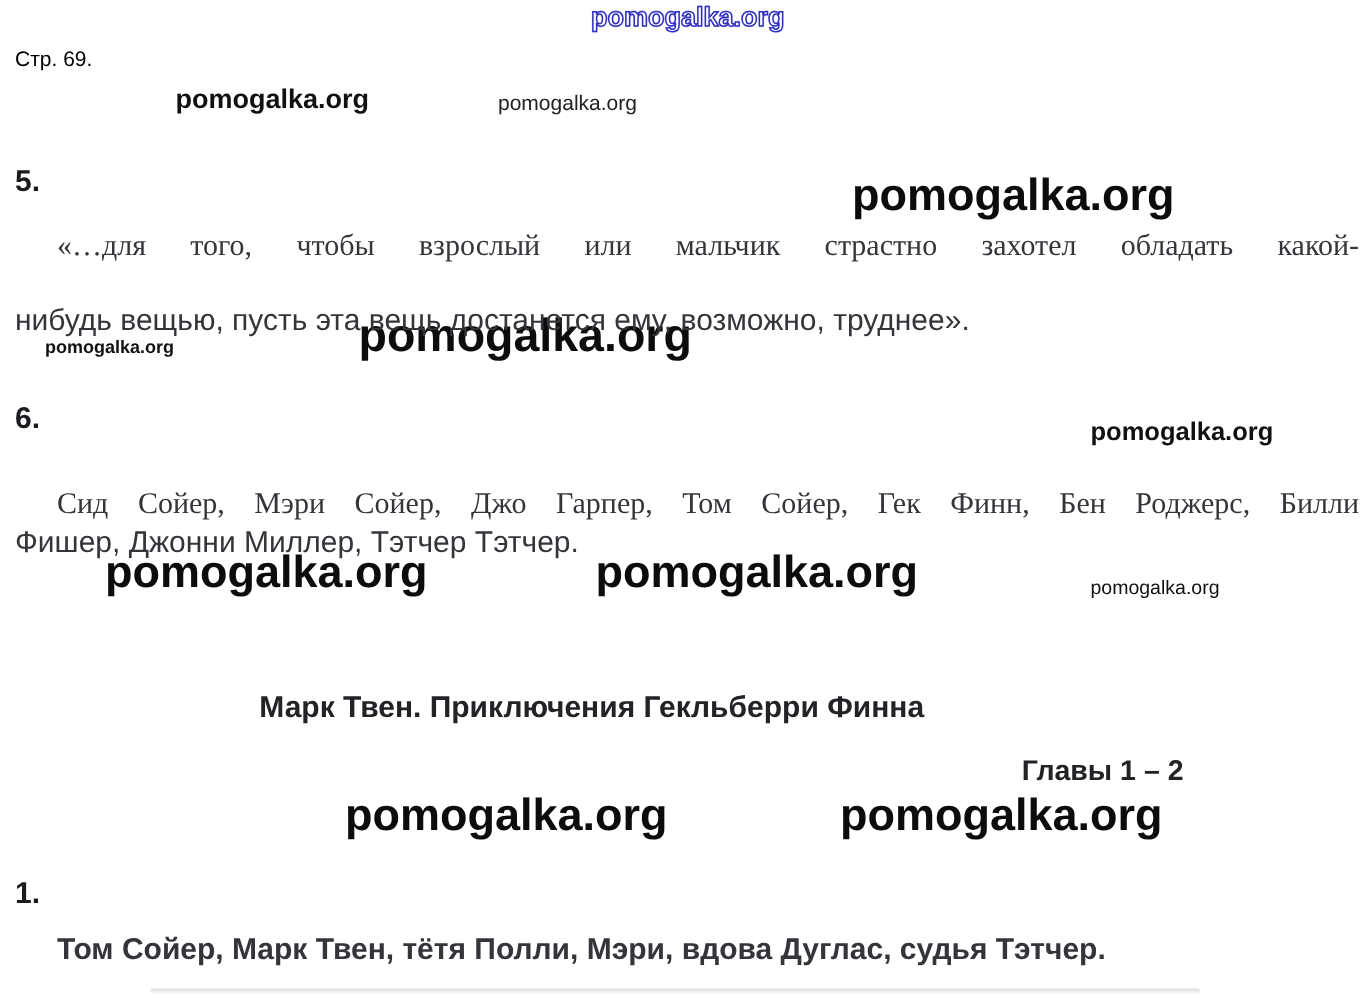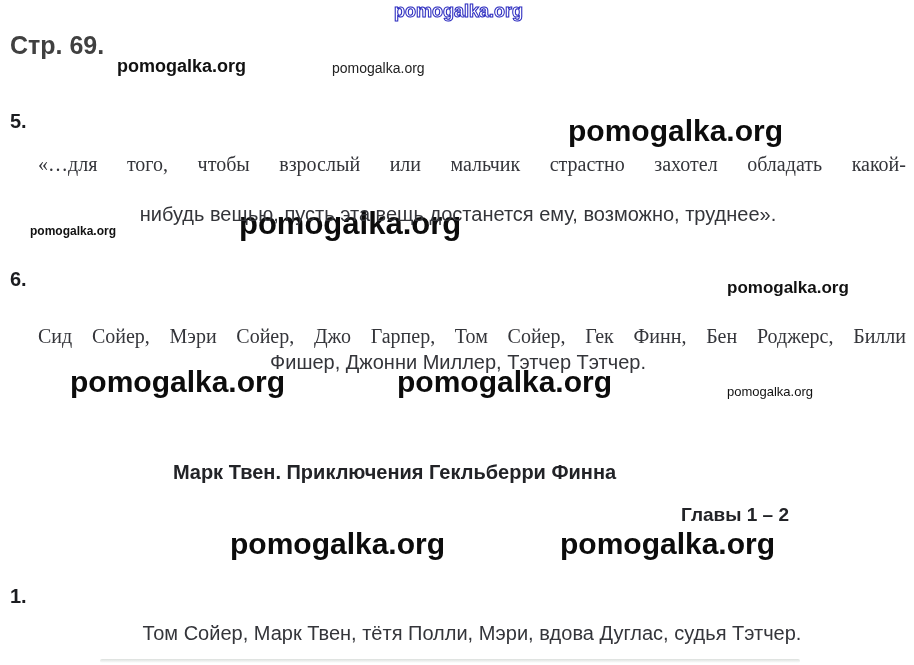--- a/index.html
+++ b/index.html
@@ -8,21 +8,21 @@
     background: #ffffff;
   }
   body {
     width: 914px;
     height: 665px;
     position: relative;
     overflow: hidden;
     font-family: "Liberation Sans", "DejaVu Sans", sans-serif;
     color: #34353a;
   }
-  .abs { position: absolute; text-align: center; }
+  .abs { position: absolute; }
 
   
   .wm { color: #111111; white-space: nowrap; line-height: 1.1; }
   .wm-outline {
     left: 394px; top: 2px;
     font-size: 18px; font-weight: 700;
     color: #ffffff;
     -webkit-text-stroke: 1px #2e2ec0;
     text-shadow: 0 0 1px #2e2ec0;
   }
@@ -34,21 +34,21 @@
   .wm-md-q6       { left: 727px; top: 279px; font-size: 17px; font-weight: 700; }
   .wm-big-row1    { left: 70px;  top: 365px; font-size: 30px; font-weight: 700; color: #0c0c0c; }
   .wm-big-row2    { left: 397px; top: 365px; font-size: 30px; font-weight: 700; color: #0c0c0c; }
   .wm-sm-row      { left: 727px; top: 385px; font-size: 13px; font-weight: 500; }
   .wm-big-ch1     { left: 230px; top: 527px; font-size: 30px; font-weight: 600; color: #0c0c0c; }
   .wm-big-ch2     { left: 560px; top: 527px; font-size: 30px; font-weight: 600; color: #0c0c0c; }
 
   
   .page-label {
     left: 10px; top: 31px;
-    font-size: 25px; font-weight: 700; color: #404040;
+    font-size: 14px; font-weight: 400; color: #000000;
   }
   .q-num {
     left: 10px;
     font-size: 20px; font-weight: 700; color: #1b1c20;
   }
   .q5-num { top: 110px; }
   .q6-num { top: 268px; }
   .q1-num { top: 585px; }
 
   .body-line {
@@ -62,21 +62,21 @@
     text-align: justify;
     text-align-last: justify;
     font-family: Liberation Serif, serif;
   }
   .indent { text-indent: 28px; }
 
   .p5-l1 { top: 151px; }
   .p5-l2 { top: 201px; }
   .p6-l1 { top: 323px; }
   .p6-l2 { top: 349px; }
-  .p1-l1 { top: 620px; }
+  .p1-l1 { top: 620px; font-weight: bold; }
 
   .center-head {
     left: 0; width: 789px;
     text-align: center;
     font-weight: 700; color: #222327;
   }
   .head-title    { top: 461px; font-size: 20px; }
   .head-chapters { top: 504px; font-size: 19px; text-align: right; }
 
   

